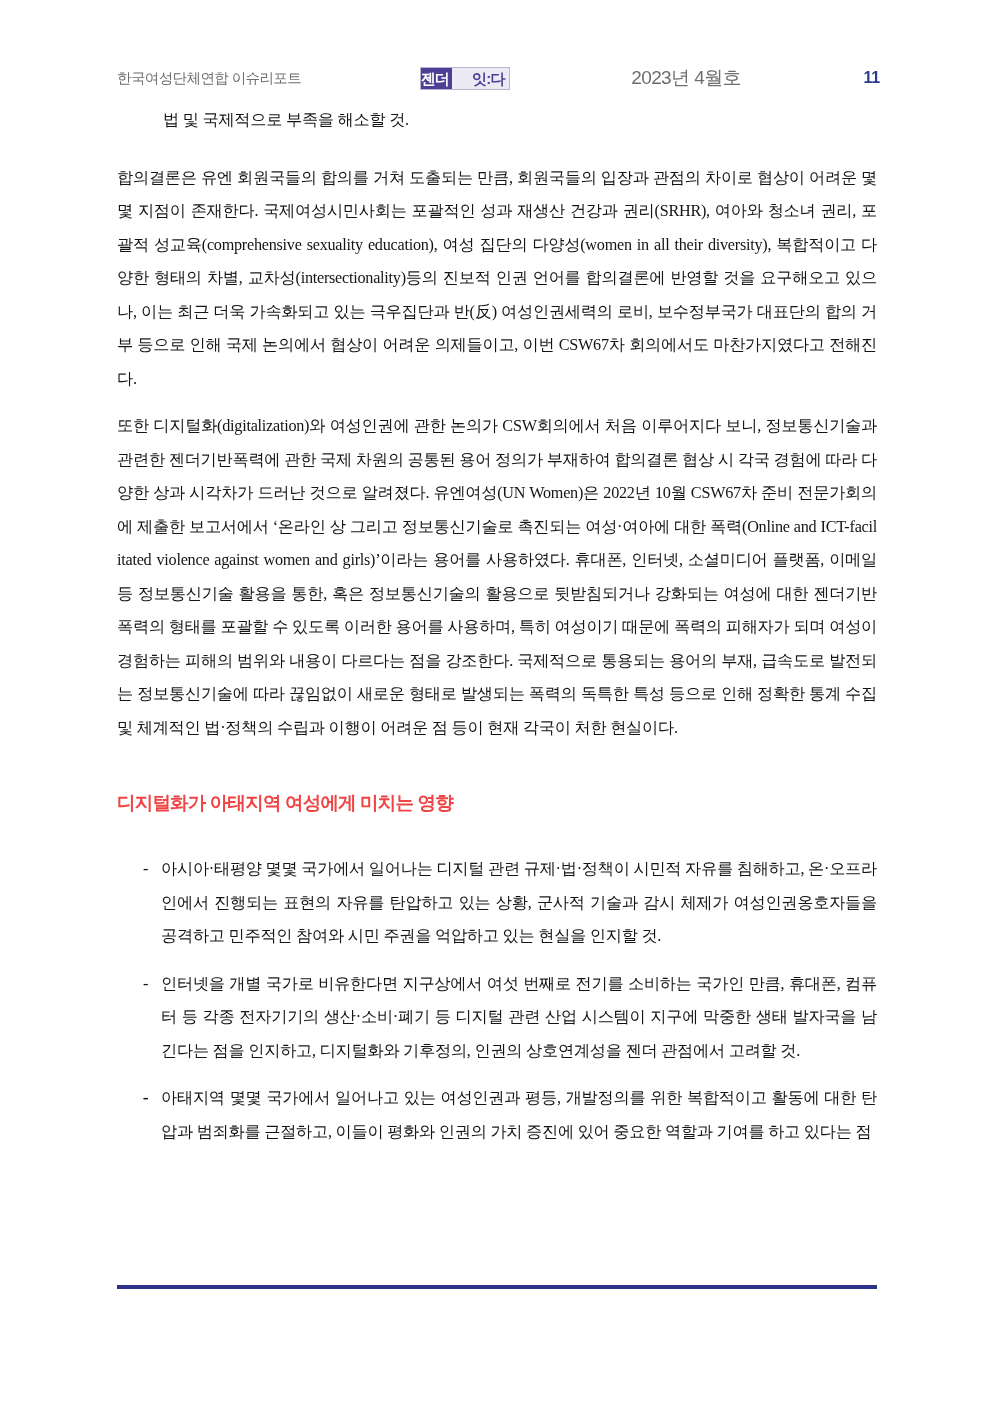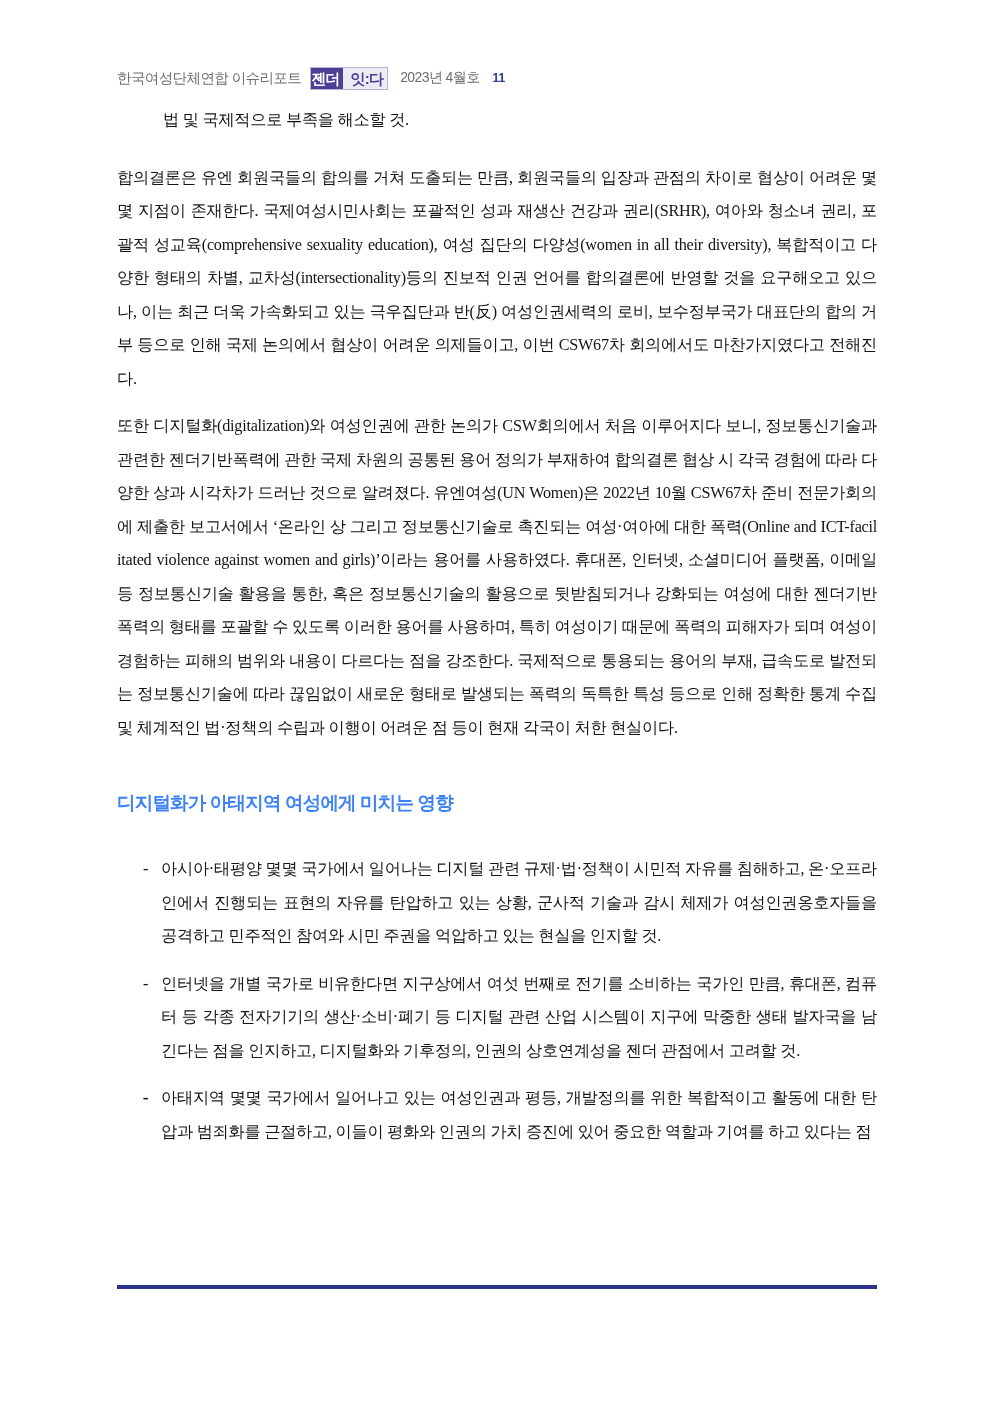--- a/index.html
+++ b/index.html
@@ -26,21 +26,21 @@
 
   
   .header {
     position: absolute;
     top: 63px;
     left: 117px;
     right: 112px;
     height: 30px;
     display: flex;
     align-items: center;
-    justify-content: flex-start;
+    justify-content: space-between;
     gap: 9px;
     font-size: 15px;
     letter-spacing: -0.2px;
   }
   .header-pub {
     color: #6e6e6e;
     font-family: "Liberation Sans", "DejaVu Sans", sans-serif;
     font-size: 14.5px;
     letter-spacing: -0.6px;
   }
@@ -56,34 +56,34 @@
     border: 1px solid #b9b3cf;
   }
   .brand-a {
     background: #4c3f96;
     color: #ffffff;
     padding: 0 3px 0 0;
   }
   .brand-b {
     background: #eceaf3;
     color: #4c3f96;
-    padding: 0 4px 0 8px;
+    padding: 0 4px 0 20px;
   }
   .header-date {
     color: #6e6e6e;
     font-family: "Liberation Sans", "DejaVu Sans", sans-serif;
-    font-size: 14px;
+    font-size: 19px;
     letter-spacing: -0.6px;
     margin-left: 3px;
   }
   .header-pageno {
     color: #2b3a8f;
     font-family: "Liberation Sans", "DejaVu Sans", sans-serif;
     font-weight: bold;
-    font-size: 12px;
+    font-size: 16px;
     margin-left: 4px;
   }
 
   
   .content {
     position: absolute;
     top: 104px;
     left: 117px;
     width: 760px;
   }
@@ -109,21 +109,21 @@
   .para-gap-lg { height: 24px; }
 
   
   h2.section-heading {
     margin: 0;
     padding: 0;
     font-family: "Liberation Sans", "DejaVu Sans", sans-serif;
     font-weight: bold;
     font-size: 18.5px;
     letter-spacing: -0.8px;
-    color: #3b82f6;
+    color: #ef4444;
     line-height: 28px;
   }
 
   
   ul.dash-list {
     list-style: none;
     margin: 0;
     padding: 0;
   }
   ul.dash-list li {

